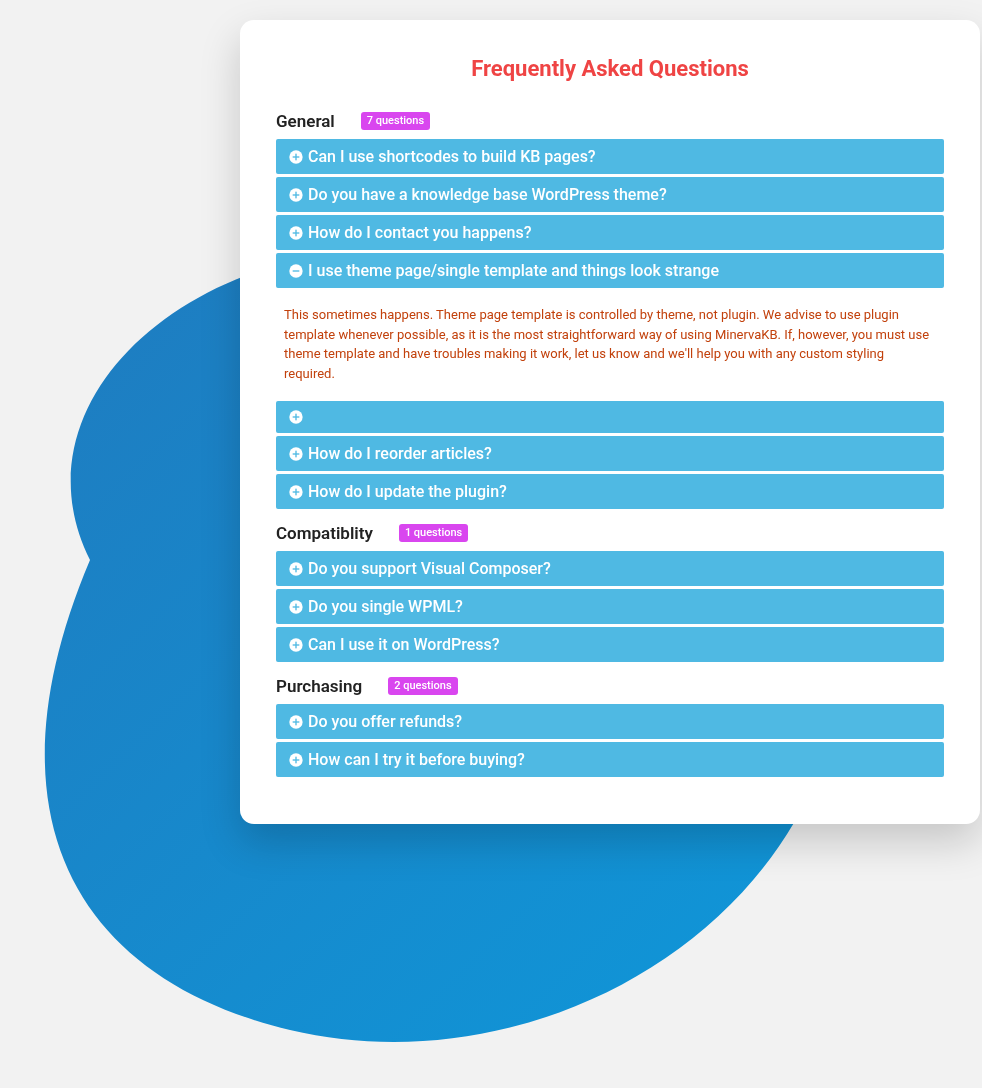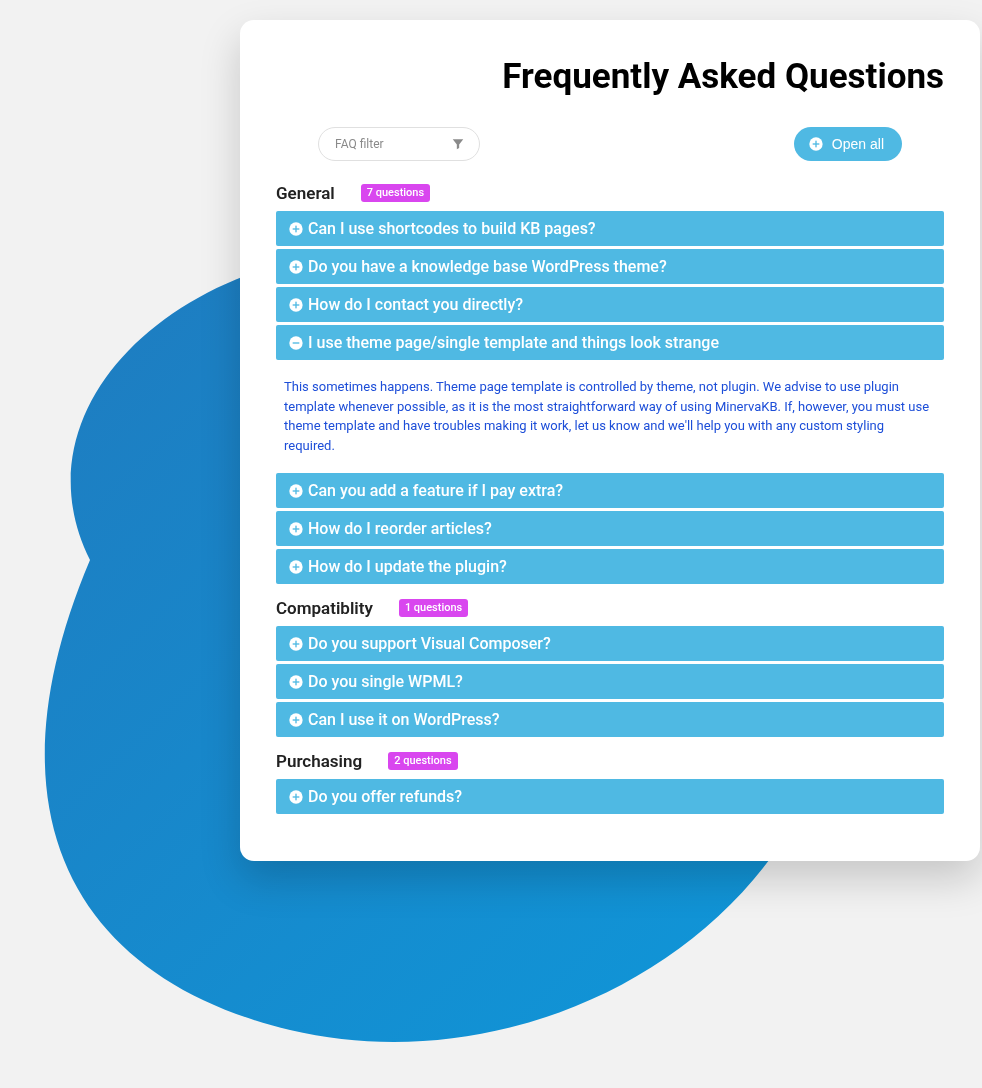--- a/index.html
+++ b/index.html
@@ -24,24 +24,24 @@
     left: 240px;
     top: 20px;
     width: 740px;
     background: #fff;
     border-radius: 14px;
     box-shadow: 0 18px 40px rgba(0,0,0,0.18);
     padding: 36px 36px 44px 36px;
     z-index: 2;
   }
   .title {
-    text-align: right;
-    font-size: 35px;
+    text-align: center;
+    font-size: 22px;
     font-weight: 700;
-    color: #000000;
+    color: #ef4444;
     margin-bottom: 30px;
   }
   .toolbar {
     display: flex;
     align-items: center;
     justify-content: space-between;
     margin: 0 42px 22px 42px;
   }
   .filter-pill {
     display: flex;
@@ -104,21 +104,21 @@
     margin-bottom: 3px;
     cursor: pointer;
   }
   .q-row .q-text {
     font-size: 16px;
     font-weight: 500;
   }
   .answer {
     font-size: 13px;
     line-height: 1.5;
-    color: #1d4ed8;
+    color: #c2410c;
     padding: 14px 8px 18px 8px;
   }
   .icon-circle {
     width: 16px;
     height: 16px;
     flex: 0 0 16px;
   }
 </style>
 </head>
 <body>
@@ -136,36 +136,20 @@
     C 820 110, 970 340, 880 560
     C 800 760, 560 870, 350 820
     C 140 770, 40 610, 150 350
     Z"></path>
 </svg>
 
 <div class="card">
 
   <h1 class="title">Frequently Asked Questions</h1>
 
-  <div class="toolbar">
-    <div class="filter-pill">
-      <span>FAQ filter</span>
-      <svg width="14" height="14" viewBox="0 0 24 24" fill="#8a8a8a">
-        <path d="M3 4h18l-7 9v6l-4 2v-8L3 4z"></path>
-      </svg>
-    </div>
-    <button class="open-all">
-      <svg class="icon-circle" viewBox="0 0 24 24" fill="#fff">
-        <circle cx="12" cy="12" r="10" fill="#fff"></circle>
-        <rect x="11" y="7" width="2" height="10" fill="#4fb9e3"></rect>
-        <rect x="7" y="11" width="10" height="2" fill="#4fb9e3"></rect>
-      </svg>
-      <span>Open all</span>
-    </button>
-  </div>
 
   <div id="sections">
       <div class="section-head">
         <h3>General</h3>
         <span class="badge">7 questions</span>
       </div>
       <div class="q-row">
         <svg class="icon-circle" viewBox="0 0 24 24">
           <circle cx="12" cy="12" r="10" fill="#fff"></circle>
           <rect x="11" y="7" width="2" height="10" fill="#4fb9e3"></rect>
@@ -180,37 +164,36 @@
           <rect x="7" y="11" width="10" height="2" fill="#4fb9e3"></rect>
         </svg>
         <span class="q-text">Do you have a knowledge base WordPress theme?</span>
       </div>
       <div class="q-row">
         <svg class="icon-circle" viewBox="0 0 24 24">
           <circle cx="12" cy="12" r="10" fill="#fff"></circle>
           <rect x="11" y="7" width="2" height="10" fill="#4fb9e3"></rect>
           <rect x="7" y="11" width="10" height="2" fill="#4fb9e3"></rect>
         </svg>
-        <span class="q-text">How do I contact you directly?</span>
+        <span class="q-text">How do I contact you happens?</span>
       </div>
       <div class="q-row">
         <svg class="icon-circle" viewBox="0 0 24 24">
           <circle cx="12" cy="12" r="10" fill="#fff"></circle>
           <rect x="7" y="11" width="10" height="2" fill="#4fb9e3"></rect>
         </svg>
         <span class="q-text">I use theme page/single template and things look strange</span>
       </div>
       <div class="answer">This sometimes happens. Theme page template is controlled by theme, not plugin. We advise to use plugin template whenever possible, as it is the most straightforward way of using MinervaKB. If, however, you must use theme template and have troubles making it work, let us know and we'll help you with any custom styling required.</div>
       <div class="q-row">
         <svg class="icon-circle" viewBox="0 0 24 24">
           <circle cx="12" cy="12" r="10" fill="#fff"></circle>
           <rect x="11" y="7" width="2" height="10" fill="#4fb9e3"></rect>
           <rect x="7" y="11" width="10" height="2" fill="#4fb9e3"></rect>
         </svg>
-        <span class="q-text">Can you add a feature if I pay extra?</span>
       </div>
       <div class="q-row">
         <svg class="icon-circle" viewBox="0 0 24 24">
           <circle cx="12" cy="12" r="10" fill="#fff"></circle>
           <rect x="11" y="7" width="2" height="10" fill="#4fb9e3"></rect>
           <rect x="7" y="11" width="10" height="2" fill="#4fb9e3"></rect>
         </svg>
         <span class="q-text">How do I reorder articles?</span>
       </div>
       <div class="q-row">
@@ -254,15 +237,23 @@
         <span class="badge">2 questions</span>
       </div>
       <div class="q-row">
         <svg class="icon-circle" viewBox="0 0 24 24">
           <circle cx="12" cy="12" r="10" fill="#fff"></circle>
           <rect x="11" y="7" width="2" height="10" fill="#4fb9e3"></rect>
           <rect x="7" y="11" width="10" height="2" fill="#4fb9e3"></rect>
         </svg>
         <span class="q-text">Do you offer refunds?</span>
       </div>
+      <div class="q-row">
+        <svg class="icon-circle" viewBox="0 0 24 24">
+          <circle cx="12" cy="12" r="10" fill="#fff"></circle>
+          <rect x="11" y="7" width="2" height="10" fill="#4fb9e3"></rect>
+          <rect x="7" y="11" width="10" height="2" fill="#4fb9e3"></rect>
+        </svg>
+        <span class="q-text">How can I try it before buying?</span>
+      </div>
     </div>
 
 </div>
 
 </body></html>

